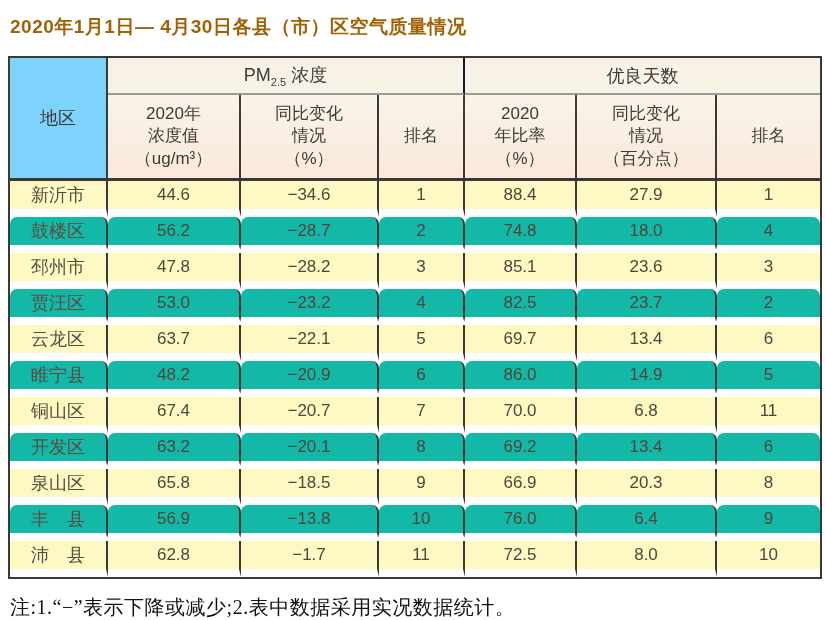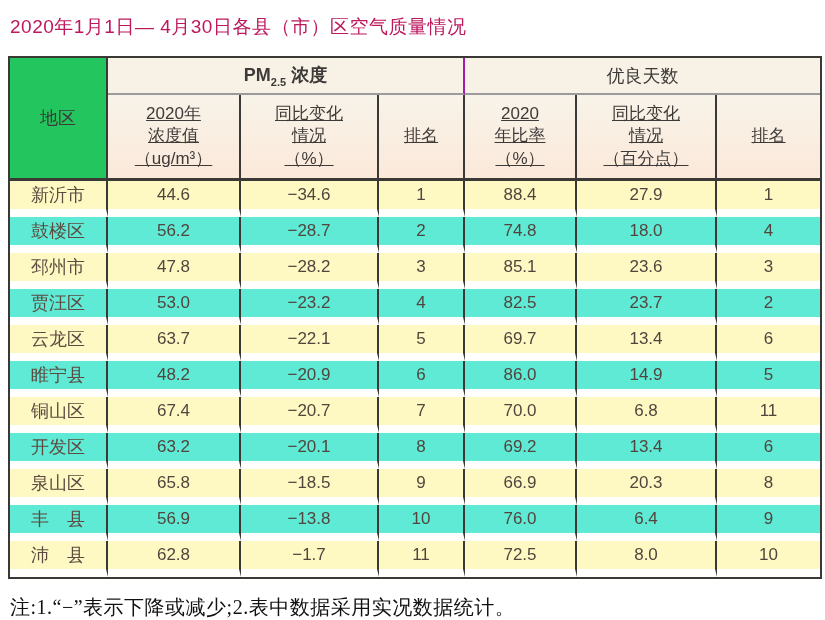--- a/index.html
+++ b/index.html
@@ -8,22 +8,22 @@
     width: 825px;
     height: 620px;
     font-family: "Liberation Sans", sans-serif;
     color: #222;
     overflow: hidden;
   }
   .page { padding: 10px 8px 0 8px; }
 
   .doc-title {
     font-size: 19px;
-    font-weight: 400;
-    color: #be185d;
+    font-weight: 700;
+    color: #a16207;
     letter-spacing: 0.5px;
     padding: 4px 0 16px 2px;
   }
 
   table.aq-table {
     border-collapse: separate;
     border-spacing: 0;
     width: 810px;
     table-layout: fixed;
     border: 2px solid #3a3936;
@@ -32,54 +32,53 @@
   
   thead th {
     font-weight: 400;
     font-size: 17px;
     color: #3d3a38;
     text-align: center;
     vertical-align: middle;
     background: #f7f1e6;
   }
   th.corner {
-    background: #22c55e;
+    background: #7dd3fc;
     border-right: 2px solid #3a3936;
     border-bottom: 3px solid #3a3936;
     font-size: 18px;
   }
   tr.group-row th.group {
     height: 37px;
     font-size: 18px;
     border-bottom: 2px solid #9b9b9b;
   }
-  tr.group-row th.group-pm { border-right: 2px solid #a21caf; font-weight: bold; }
+  tr.group-row th.group-pm { border-right: 2px solid #0f172a; }
   sub.pm-sub { font-size: 11px; }
   tr.sub-row th {
     height: 86px;
     white-space: pre-line;
     line-height: 1.3;
     border-bottom: 3px solid #3a3936;
     background: linear-gradient(#f8f3e9, #fbe9da);
-    text-decoration: underline;
   }
   tr.sub-row th.vline { border-right: 2px solid #3a3936; }
 
   
   tbody td {
     height: 36px;
     font-size: 17px;
     text-align: center;
     vertical-align: middle;
     color: #51453e;
     border-bottom: 8px solid #ffffff;
   }
   tbody td.vline { border-right: 2px solid #3a3936; }
   tr.row-odd  td { background: #fef9c3; }
-  tr.row-even td { background: #5eead4; }
+  tr.row-even td { background: #14b8a6; border-radius: 7px; }
   tbody td.region { color: #5d4a41; font-size: 18px; }
 
   .doc-note {
     margin-top: 15px;
     padding-left: 2px;
     font-family: "Liberation Serif", "DejaVu Serif", serif;
     font-size: 20px;
     color: #111;
     letter-spacing: 0.5px;
   }

